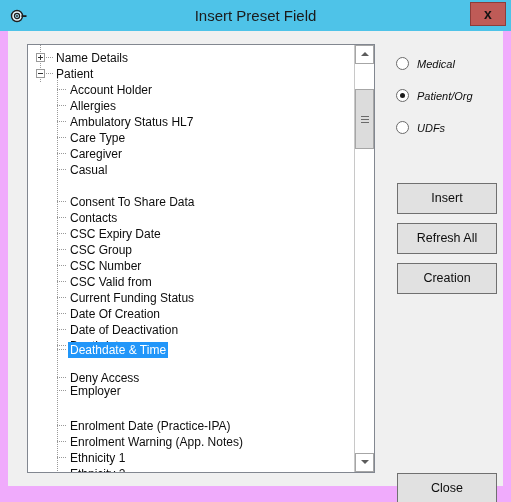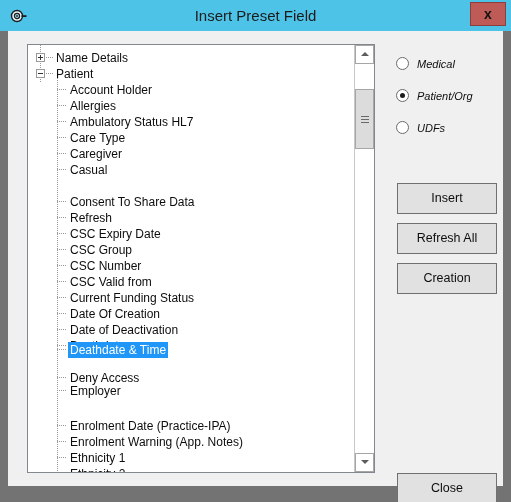--- a/index.html
+++ b/index.html
@@ -12,21 +12,21 @@
     overflow: hidden;
     font-family: "Liberation Sans", sans-serif;
     background: #ffffff;
   }
 
   
   #window {
     position: absolute;
     left: 0; top: 0;
     width: 511px; height: 502px;
-    background: #737373;
+    background: #f0abfc;
     box-sizing: border-box;
   }
 
   
   #titlebar {
     position: absolute;
     left: 0; top: 0;
     width: 511px; height: 31px;
     background: #4ec3e8;
   }
@@ -306,21 +306,21 @@
           <div class="tree-row" style="top: 117px;">
             <div class="dots-h" style="left: 29px; width: 9px;"></div>
             <div class="tree-label" style="left: 40px;">Casual</div>
           </div>
           <div class="tree-row" style="top: 149px;">
             <div class="dots-h" style="left: 29px; width: 9px;"></div>
             <div class="tree-label" style="left: 40px;">Consent To Share Data</div>
           </div>
           <div class="tree-row" style="top: 165px;">
             <div class="dots-h" style="left: 29px; width: 9px;"></div>
-            <div class="tree-label" style="left: 40px;">Refresh</div>
+            <div class="tree-label" style="left: 40px;">Contacts</div>
           </div>
           <div class="tree-row" style="top: 181px;">
             <div class="dots-h" style="left: 29px; width: 9px;"></div>
             <div class="tree-label" style="left: 40px;">CSC Expiry Date</div>
           </div>
           <div class="tree-row" style="top: 197px;">
             <div class="dots-h" style="left: 29px; width: 9px;"></div>
             <div class="tree-label" style="left: 40px;">CSC Group</div>
           </div>
           <div class="tree-row" style="top: 213px;">

